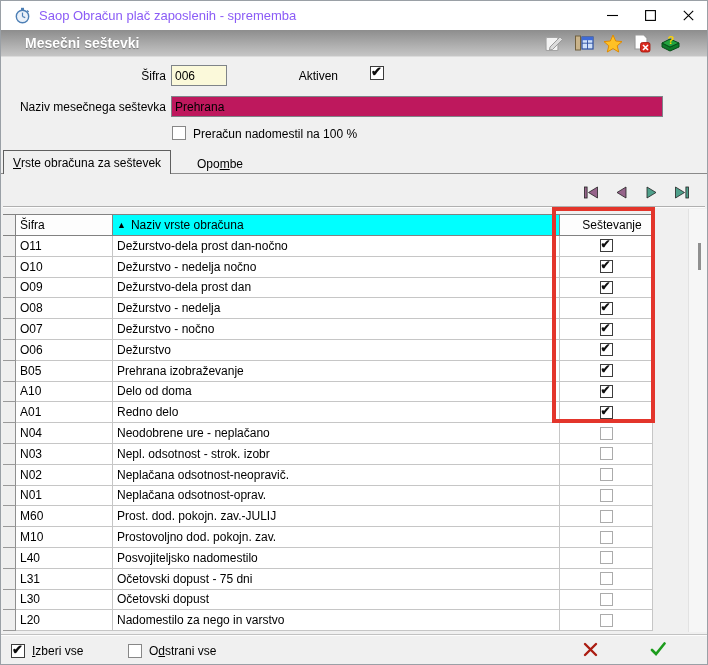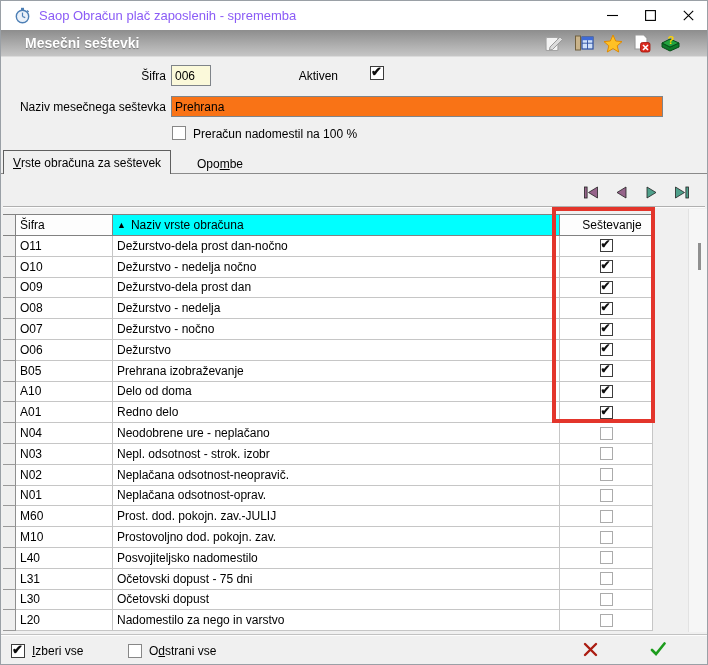--- a/index.html
+++ b/index.html
@@ -19,21 +19,21 @@
   .cmdbar { position:absolute; left:0; top:29px; width:100%; height:27px;
     background:linear-gradient(#8d8d8d,#c6c6c6); display:flex; align-items:center;
     border-bottom:1px solid #dcdcdc; }
   .cmdtitle { margin-left:24px; color:#fff; font-weight:bold; font-size:14px;
     text-shadow:0 1px 1px rgba(0,0,0,.35); }
   .cmdicons { margin-left:auto; margin-right:26px; display:flex; gap:8px; align-items:center; }
   .cmdicons > span { width:21px; height:19px; display:flex; align-items:center; justify-content:center; }
   
   .lbl { position:absolute; height:16px; line-height:16px; }
   .lbl.r { text-align:right; }
-  .field { position:absolute; background:#f97316; border:1px solid #7f8489; height:21px;
+  .field { position:absolute; background:#be185d; border:1px solid #7f8489; height:21px;
     padding:2px 3px; font-size:12px; }
   .field.yellow { background:#fbf9da; }
   .cb { width:14px; height:14px; background:#fff; border:1px solid #878787; position:relative; display:inline-block; flex:none; }
   .cb.checked { border-color:#3c3c3c; }
   .cb.checked::after { content:"✔"; position:absolute; left:0px; top:-3px; font-size:13px; font-weight:bold; color:#0d0d0d; }
   .cb.off { border-color:#ababab; }
   .cbsmall { width:13px; height:13px; }
   .cbsmall.checked::after { font-size:12px; top:-3px; }
   
   .panel { position:absolute; left:0; top:172px; width:100%; height:461px; background:#f0f0f0;
@@ -144,21 +144,21 @@
       <svg width="21" height="19" viewBox="0 0 21 19">
         <path d="M2 13 L10 17 L19 13 L19 9 L10 13 L2 9 Z" fill="#0d7a2a" stroke="#064d18" stroke-width="1"></path>
         <path d="M2 9 L10 13 L19 9 L10 5 Z" fill="#21a33f" stroke="#064d18" stroke-width="1"></path>
         <text x="7.5" y="9.5" font-size="11" font-weight="bold" fill="#ffd400" font-family="Liberation Sans, sans-serif">?</text>
       </svg>
     </span>
   </span>
 </div>
 
 <div class="lbl r" style="left:0;top:67px;width:165px;">Šifra</div>
-<input class="field yellow" style="left: 170px; top: 64px; width: 40px;" value="006">
+<input class="field yellow" style="left: 170px; top: 64px; width: 56px;" value="006">
 <div class="lbl r" style="left:240px;top:67px;width:97px;">Aktiven</div>
 <span class="cb checked" style="position:absolute;left:369px;top:65px;"></span>
 
 <div class="lbl r" style="left:0;top:98px;width:165px;">Naziv mesečnega seštevka</div>
 <input class="field" style="left: 170px; top: 95px; width: 492px;" value="Prehrana">
 
 <span class="cb" style="position:absolute;left:171px;top:125px;"></span>
 <div class="lbl" style="left:192px;top:125px;">Preračun nadomestil na 100 %</div>
 
 <div class="panel"></div>

